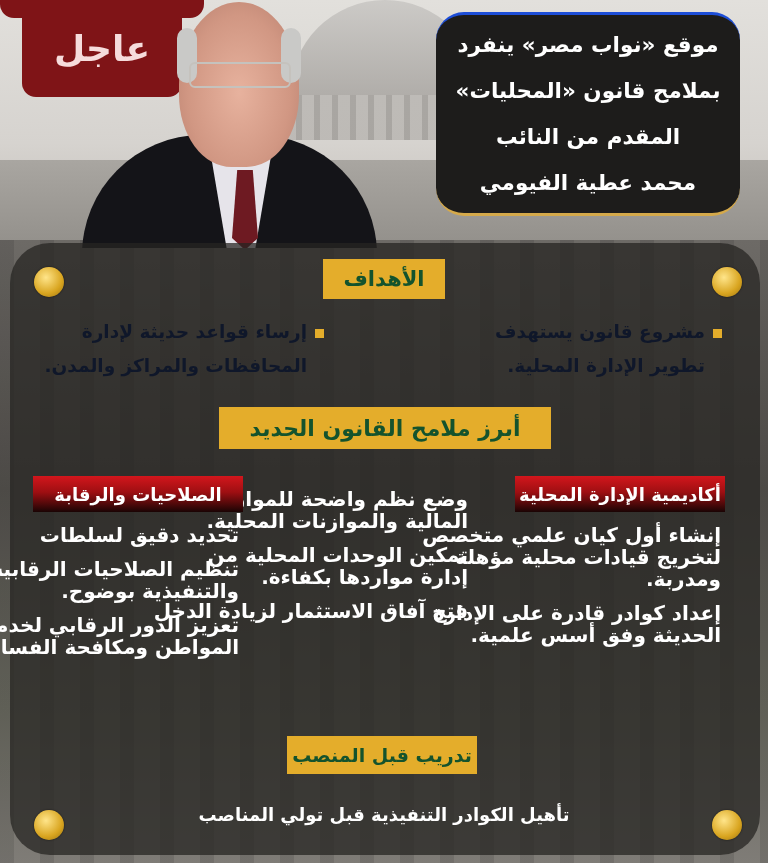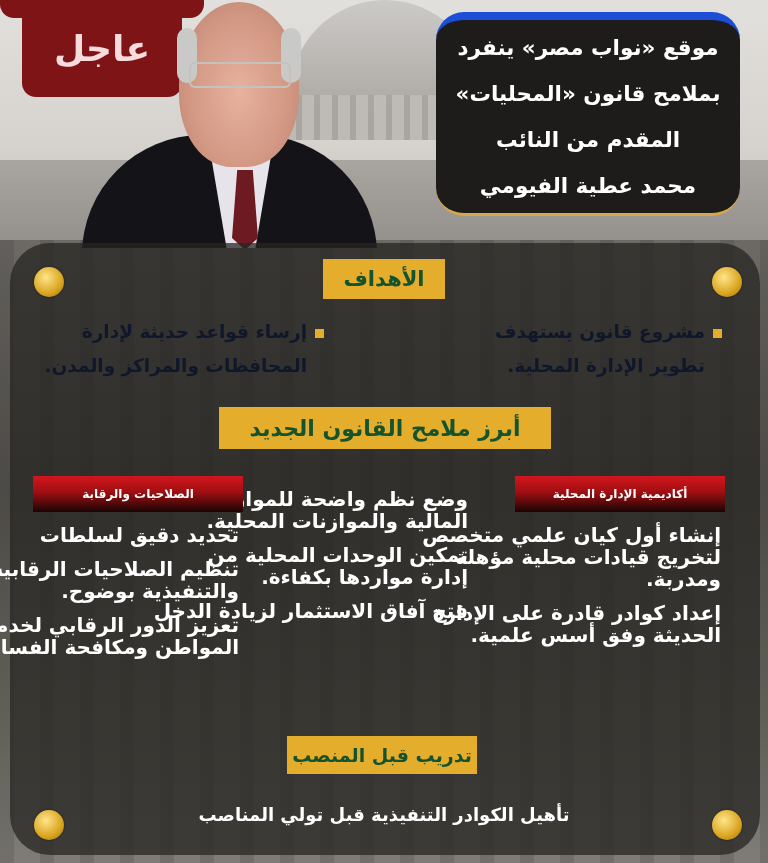--- a/index.html
+++ b/index.html
@@ -88,21 +88,21 @@
   .person .hair-r { left: 199px; }
   .person .glasses {
     position: absolute; left: 107px; top: 62px; width: 102px; height: 26px;
     border: 2px solid #c5c2bd; border-radius: 6px;
   }
 
   
   .headline {
     position: absolute; left: 436px; top: 12px; width: 304px; height: 204px;
     background: #1d1c1b; border-radius: 28px;
-    border-top: 8px solid #1d4ed8; border-bottom: 3px solid #d5a94a;
+    border-top: 3px solid #1d4ed8; border-bottom: 3px solid #d5a94a;
     display: flex; flex-direction: column; justify-content: center; align-items: center;
     padding: 8px 14px;
   }
   .headline p {
     color: #ffffff; font-weight: bold; font-size: 21.5px; line-height: 46px;
     text-align: center; white-space: nowrap;
   }
 
   
   .coin {
@@ -122,21 +122,21 @@
     position: absolute; color: #0f172a; font-weight: bold; font-size: 18.5px; line-height: 34px;
     text-align: right; white-space: nowrap;
   }
   .goal .bullet {
     display: inline-block; width: 9px; height: 9px; background: #e4ad2b; margin-left: 8px; vertical-align: middle;
   }
 
   
   .col { position: absolute; top: 476px; width: 210px; }
   .col-head {
-    height: 36px; color: #fff; font-weight: bold; font-size: 12px;
+    height: 36px; color: #fff; font-weight: bold; font-size: 18px;
     background: linear-gradient(180deg, #d3161c 0%, #9e0f12 45%, #1a0404 100%);
     display: flex; align-items: center; justify-content: center; white-space: nowrap;
   }
   .col-body { padding: 12px 4px 0 4px; }
   .col-item {
     color: #fff; font-weight: bold; font-size: 20px; line-height: 22px;
     text-align: right; margin-bottom: 12px; white-space: nowrap;
   }
 
   .footer-text {

